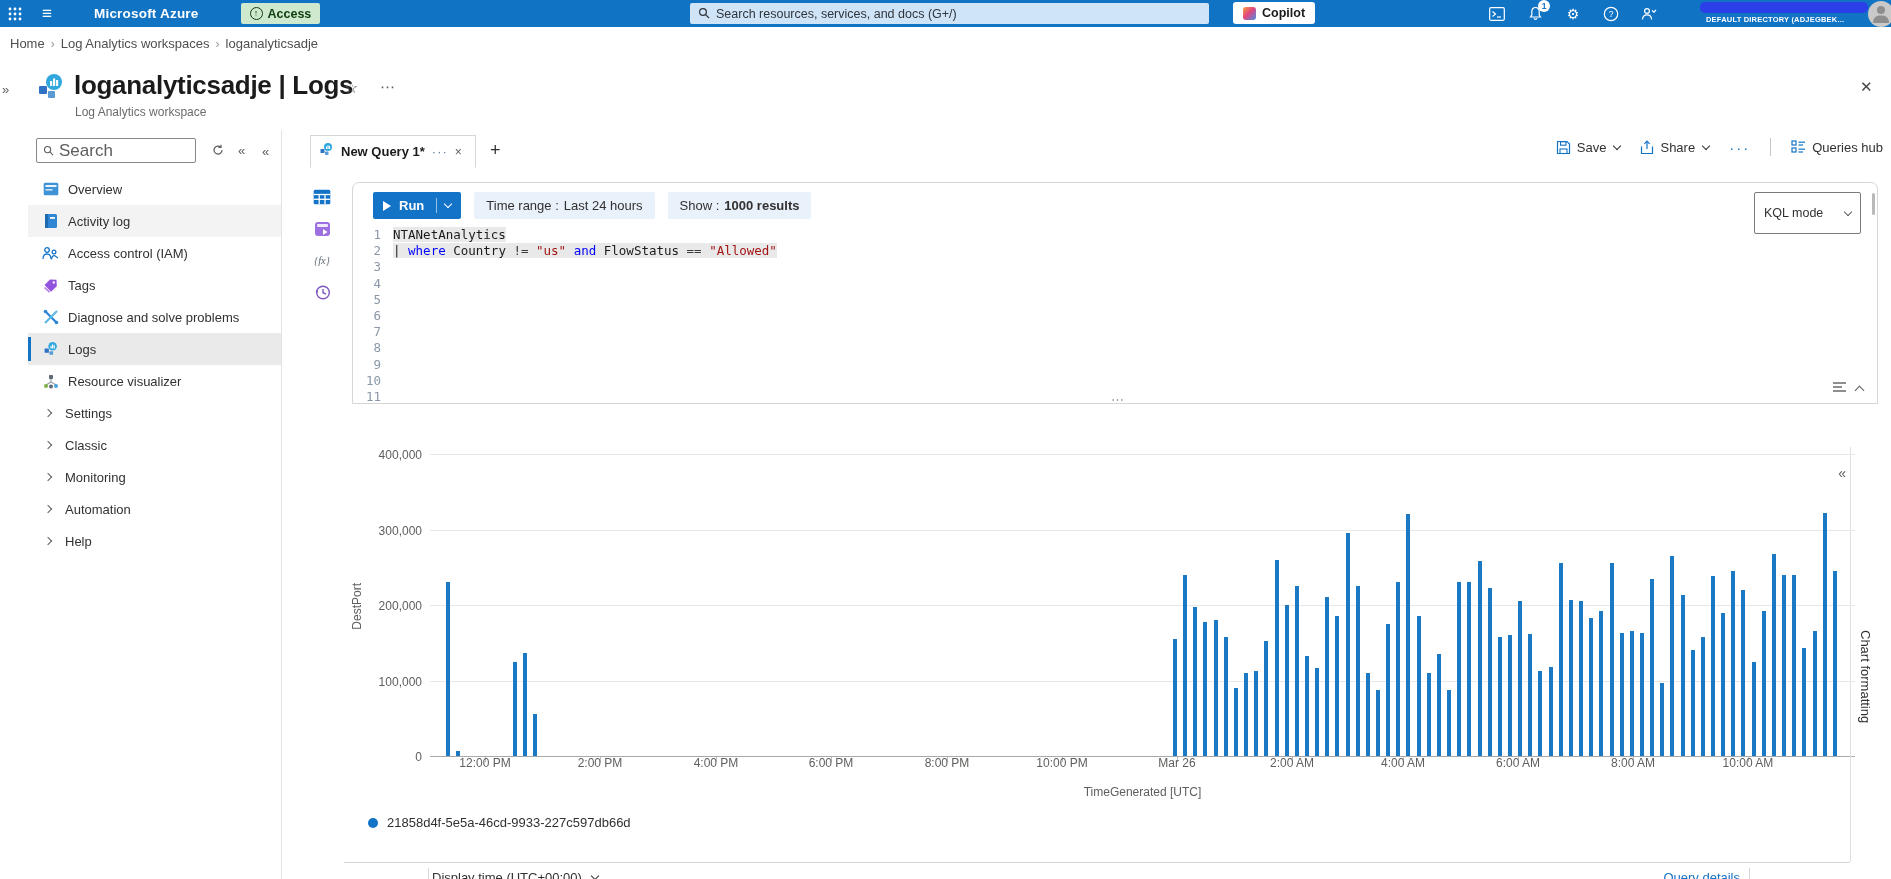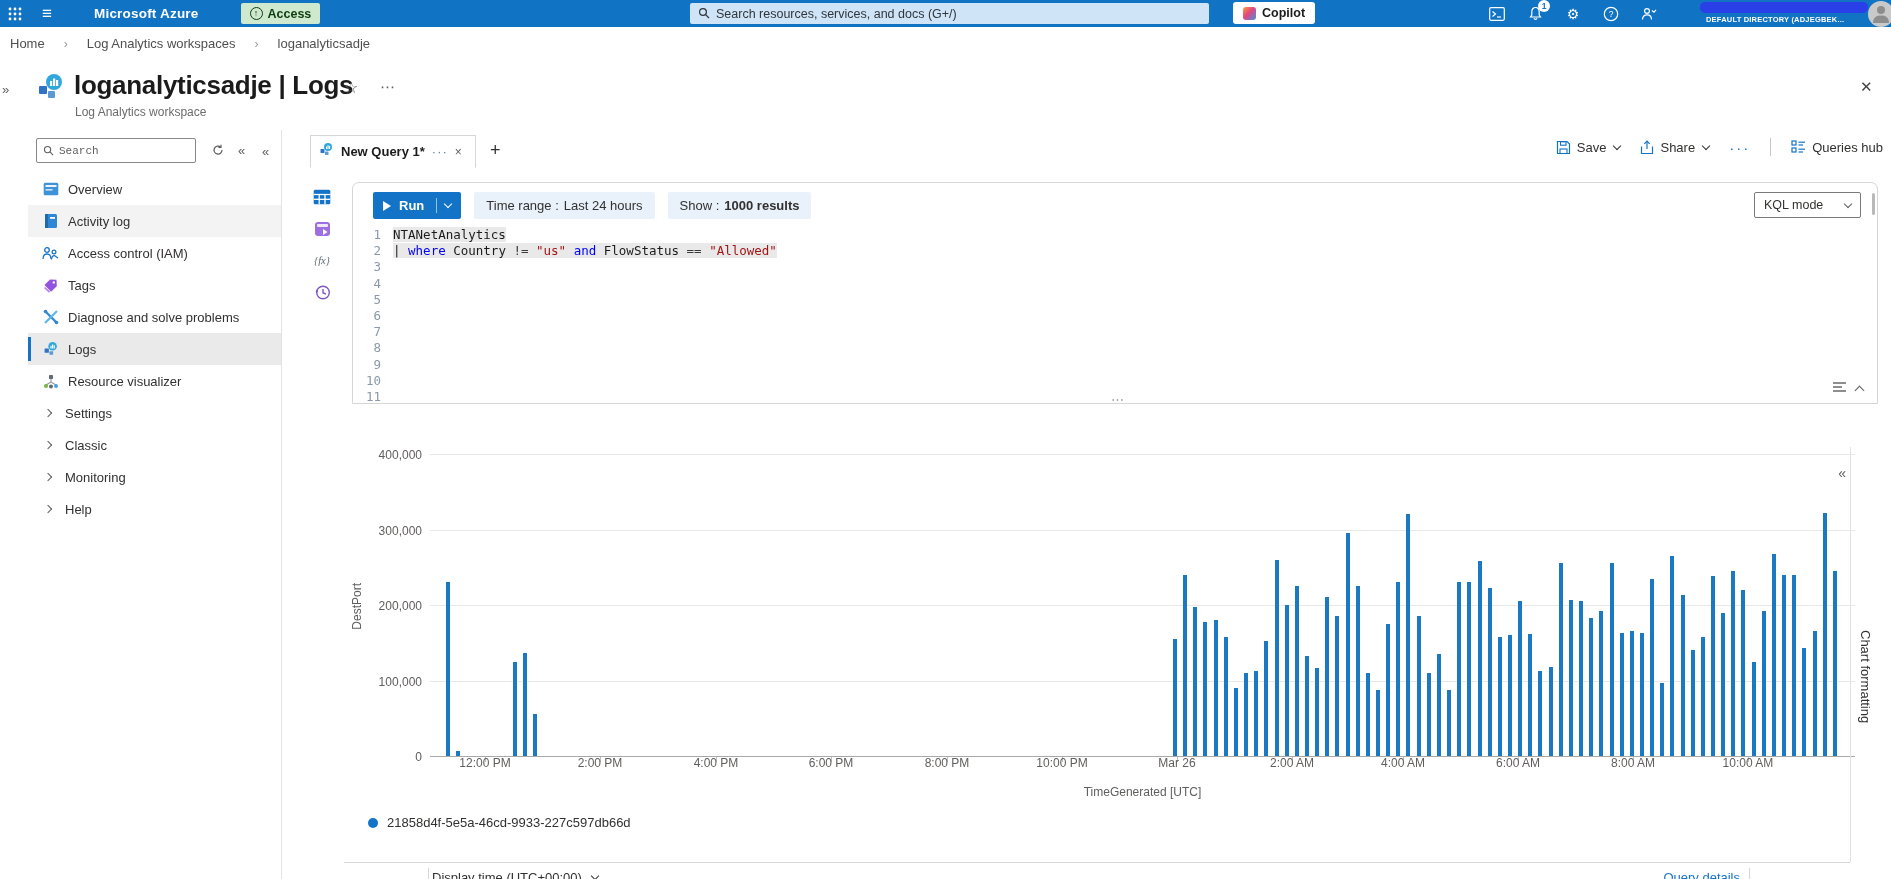--- a/index.html
+++ b/index.html
@@ -22,36 +22,36 @@
   .tb-icons { position:absolute; left:1488px; top:0; height:27px; display:flex; align-items:center; gap:20px; }
   .tb-ico { width:18px; height:18px; display:flex; align-items:center; justify-content:center; color:#fff; font-size:14px; cursor:pointer; position:relative; }
   .badge { position:absolute; top:-5px; right:-6px; min-width:12px; height:12px; border-radius:6px; background:#fff; color:var(--topbar); font-size:8.5px; font-weight:700; line-height:12px; text-align:center; padding:0 2px; }
   .account { position:absolute; left:1700px; top:1px; width:168px; height:25px; cursor:pointer; }
   .redact { position:absolute; left:0; top:1px; width:168px; height:11px; background:#2b3fe8; border-radius:5px; }
   .dirline { position:absolute; left:6px; top:14px; font-size:7.5px; letter-spacing:.2px; white-space:nowrap; font-weight:700; }
   .avatar { position:absolute; left:1868px; top:1px; width:26px; height:26px; border-radius:50%; background:#c9c9c9; overflow:hidden; }
   .avatar svg { margin:4px 0 0 5px; }
 
   
-  .breadcrumb { position:absolute; left:10px; top:27px; height:33px; display:flex; align-items:center; gap:19px; font-size:13px; color:#4f4f4f; }
+  .breadcrumb { position:absolute; left:10px; top:27px; height:33px; display:flex; align-items:center; gap:6px; font-size:13px; color:#4f4f4f; }
   .breadcrumb .crumb { cursor:pointer; }
   .breadcrumb .sep { color:#9a9a9a; font-size:12px; }
   .rail-expand { position:absolute; left:2px; top:82px; color:#605e5c; font-size:13px; cursor:pointer; }
   .res-icon { position:absolute; left:36px; top:72px; }
   .page-title { position:absolute; left:74px; top:70px; font-size:26px; font-weight:700; color:#1b1b1b; letter-spacing:-.3px; }
   .title-star { position:absolute; left:344px; top:78px; font-size:16px; color:#605e5c; cursor:pointer; }
   .title-more { position:absolute; left:380px; top:78px; font-size:15px; color:#605e5c; cursor:pointer; }
   .page-sub { position:absolute; left:75px; top:105px; font-size:12px; color:#6b6b6b; }
   .page-close { position:absolute; left:1860px; top:78px; font-size:15px; color:#444; cursor:pointer; }
 
   
   .sidebar { position:absolute; left:28px; top:130px; width:254px; height:749px; border-right:1px solid #e3e3e3; background:#fff; }
   .sb-searchrow { display:flex; align-items:center; gap:10px; padding:8px 8px 10px 8px; }
   .sb-search { flex:0 0 160px; height:25px; border:1px solid #8a8886; border-radius:2px; display:flex; align-items:center; padding:0 6px; gap:5px; background:#fff; }
-  .sb-search input { border:none; outline:none; width:100%; font-size:11px; font-family:Liberation Mono, monospace; color:#323130; }
+  .sb-search input { border:none; outline:none; width:100%; font-size:17px; font-family:Liberation Sans, sans-serif; color:#323130; }
   .sb-search input::placeholder { color:#605e5c; opacity:1; }
   .sb-tools { display:flex; gap:14px; color:#605e5c; align-items:center; margin-left:6px; }
   .sb-item { position:relative; height:32px; display:flex; align-items:center; gap:9px; padding:0 10px 0 14px; font-size:13px; color:#323130; cursor:pointer; }
   .sb-item.hovered { background:#f3f3f3; }
   .sb-item.selected { background:#eaeaea; }
   .sb-item.selected::before { content:""; position:absolute; left:0; top:4px; bottom:4px; width:3px; background:var(--accent); }
   .sb-item .ic { width:17px; height:17px; display:flex; align-items:center; justify-content:center; flex:0 0 17px; }
   .chev { width:6px; height:6px; border-right:1.4px solid #605e5c; border-bottom:1.4px solid #605e5c; transform:rotate(-45deg); display:inline-block; margin:0 5px 0 3px; }
 
   
@@ -78,21 +78,21 @@
   
   .qcard { position:absolute; left:70px; top:52px; width:1526px; height:222px; border:1px solid #d6d6d6; border-radius:7px 7px 0 0; background:#fff; }
   .runbar { position:absolute; left:20px; top:9px; display:flex; align-items:center; gap:13px; }
   .run-btn { height:27px; background:var(--accent); color:#fff; border-radius:2px; display:flex; align-items:center; padding:0 10px; gap:8px; cursor:pointer; }
   .run-btn .play { width:0; height:0; border-left:8px solid #fff; border-top:5px solid transparent; border-bottom:5px solid transparent; }
   .run-btn .lbl { font-size:13px; font-weight:600; padding-right:4px; }
   .run-btn .vdiv { width:1px; height:15px; background:rgba(255,255,255,.55); }
   .run-btn .rchev { width:6px; height:6px; border-right:1.4px solid #fff; border-bottom:1.4px solid #fff; transform:rotate(45deg); margin-top:-3px; }
   .pill { height:27px; background:#e9f1fa; border-radius:2px; display:flex; align-items:center; padding:0 12px; gap:5px; font-size:13px; color:#323130; cursor:pointer; }
   .pill b { font-weight:700; }
-  .kql { position:absolute; right:16px; top:9px; width:107px; height:26px; border:1px solid #7a7a7a; border-radius:2px; background:#fff; display:flex; align-items:center; justify-content:space-between; padding:0 9px; font-size:12.5px; color:#323130; cursor:pointer; }
+  .kql { position:absolute; right:16px; top:9px; width:107px; height:42px; border:1px solid #7a7a7a; border-radius:2px; background:#fff; display:flex; align-items:center; justify-content:space-between; padding:0 9px; font-size:12.5px; color:#323130; cursor:pointer; }
   .kql .dd-chev { border-color:#605e5c; }
 
   
   .editor { position:absolute; left:0; top:44px; right:20px; bottom:0; font-family:"DejaVu Sans Mono","Liberation Mono",monospace; font-size:12.5px; line-height:16.2px; }
   .eline { display:flex; }
   .gut { flex:0 0 40px; text-align:right; padding-right:12px; color:#8a98a8; }
   .code { white-space:pre; color:#1b1b1b; }
   .code .sel { background:#e9e9e9; }
   .tk-kw { color:var(--kw); }
   .tk-str { color:var(--str); }
@@ -339,20 +339,24 @@
           <span class="chev"></span>
           <span>Settings</span>
         </div>
         <div class="sb-item">
           <span class="chev"></span>
           <span>Classic</span>
         </div>
         <div class="sb-item">
           <span class="chev"></span>
           <span>Monitoring</span>
+        </div>
+        <div class="sb-item">
+          <span class="chev"></span>
+          <span>Automation</span>
         </div>
         <div class="sb-item">
           <span class="chev"></span>
           <span>Help</span>
         </div>
       </div>
   </aside>
 
   <main class="main">
     <span class="tab-collapse">«</span>

